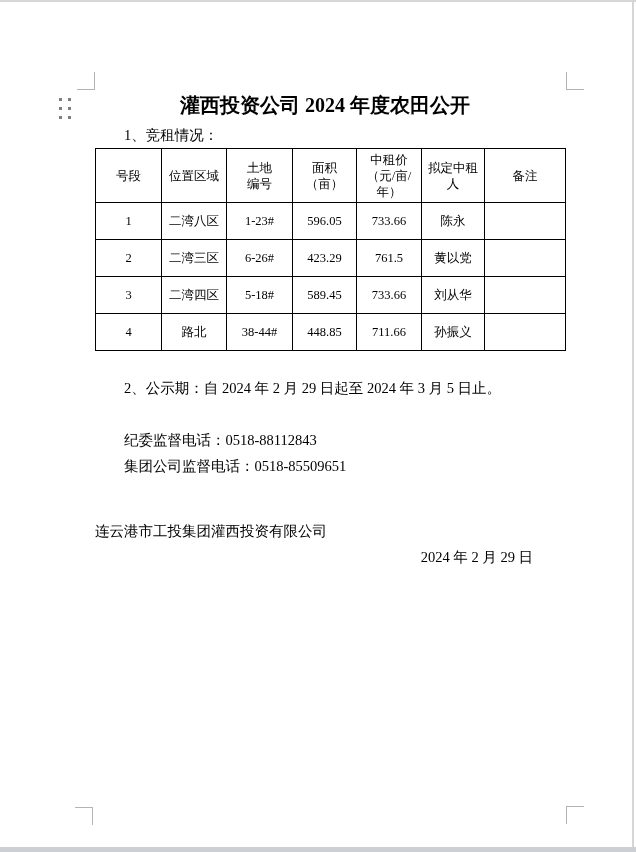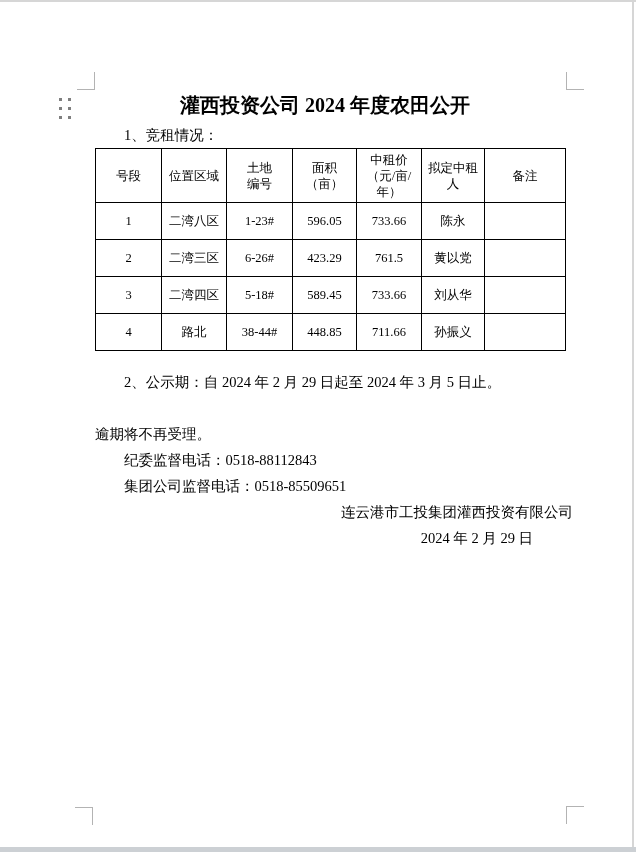--- a/index.html
+++ b/index.html
@@ -54,23 +54,23 @@
   }
   table.results th, table.results td {
     border:1px solid #000;
     font-weight:normal;
     vertical-align:middle;
     padding:0 1px;
   }
   table.results thead th { height:54px; line-height:16px; white-space:pre-line; }
   table.results tbody td { height:37px; line-height:16px; }
 
-  .section2   { margin-top:18px; }
+  .section2   { margin-top:24px; }
   .objection  { margin-top:26px; }
-  .signature  { text-align:right; }
+  .signature  { text-align:left;margin-top:39px; }
   .sig-date   { text-align:right; padding-right:40px; }
 </style>
 </head>
 <body>
 
 <div class="page">
 
   <div class="edge-top"></div>
   <div class="edge-right"></div>
   <div class="edge-bottom"></div>
@@ -159,21 +159,20 @@
           <td>711.66</td>
           <td>孙振义</td>
           <td></td>
         </tr>
       </tbody>
     </table>
 
     <div class="indent section2">2、公示期：自 2024 年 2 月 29 日起至 2024 年 3 月 5 日止。</div>
 
     <div class="objection">
-      <div>逾期将不再受理。</div>
     </div>
 
     <div class="indent">纪委监督电话：0518-88112843</div>
     <div class="indent">集团公司监督电话：0518-85509651</div>
 
     <div class="signature">连云港市工投集团灌西投资有限公司</div>
     <div class="sig-date">2024 年 2 月 29 日</div>
 
   </div>
 </div>

